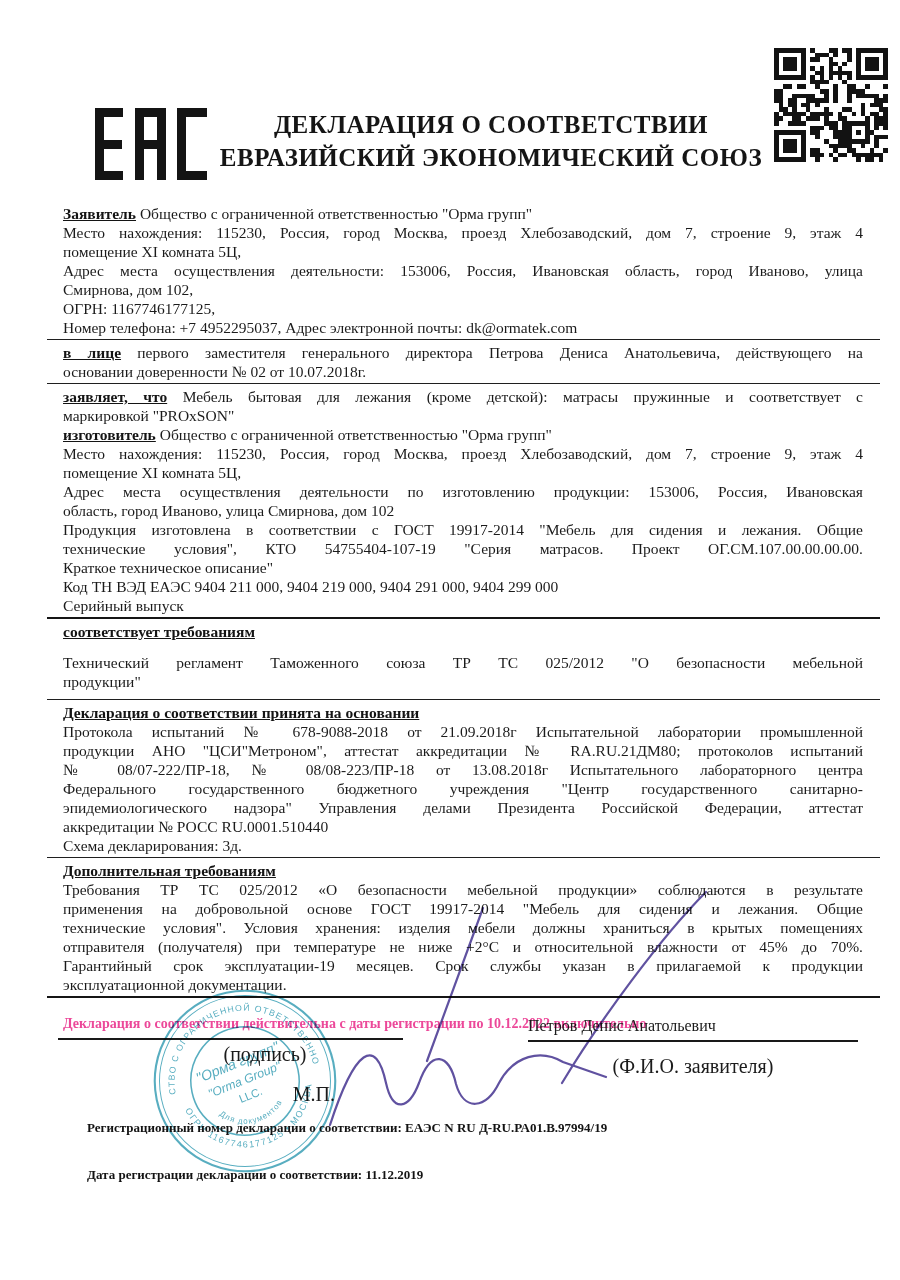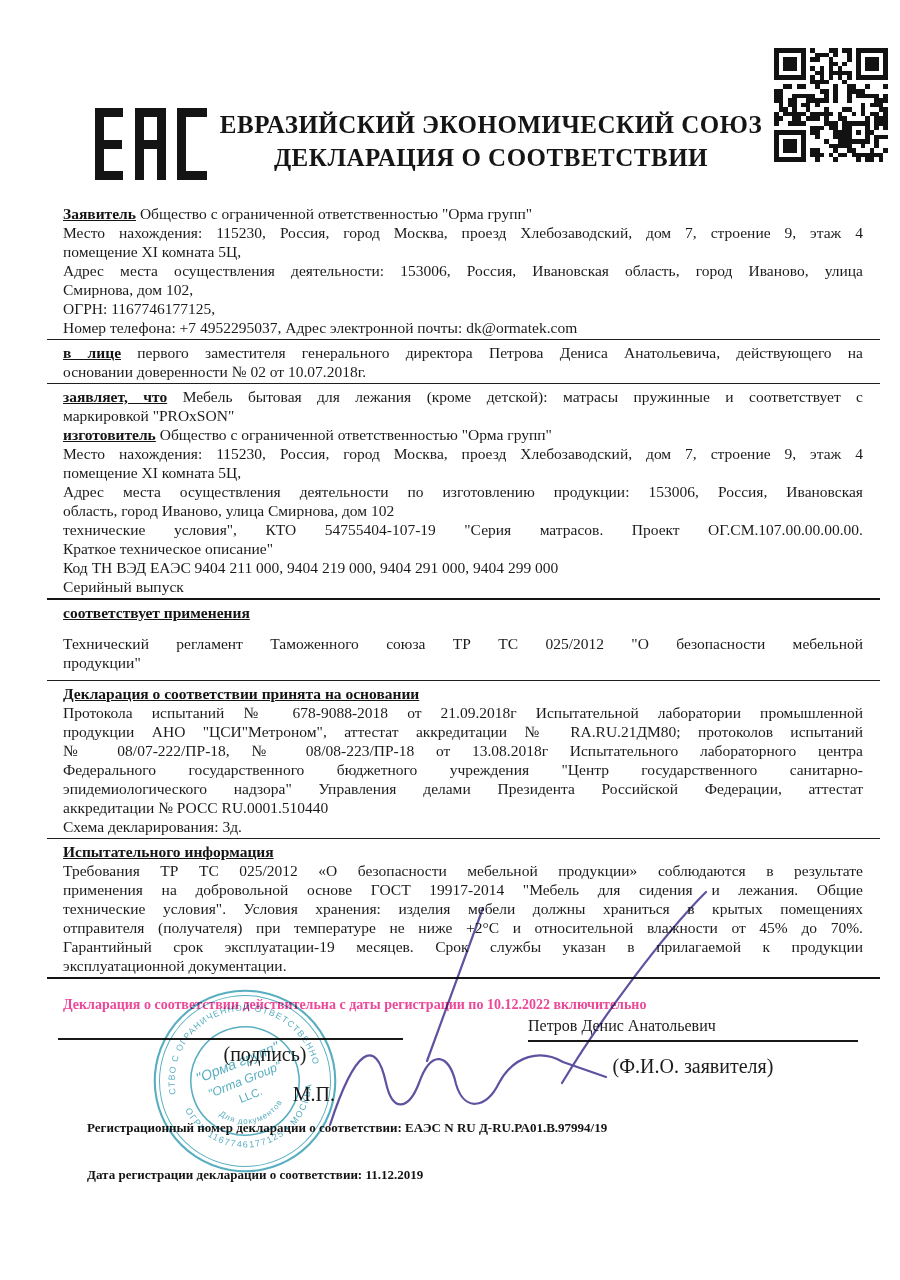--- a/index.html
+++ b/index.html
@@ -58,22 +58,22 @@
         <rect x="42" y="0" width="33" height="9.5"></rect>
       <rect x="65.5" y="0" width="9.5" height="76"></rect>
         <rect x="42" y="33.5" width="33" height="9.5"></rect>
       <rect x="86" y="0" width="9.5" height="76"></rect>
         <rect x="86" y="0" width="32" height="9.5"></rect>
       <rect x="86" y="66.5" width="32" height="9.5"></rect>
     </g>
   </svg>
 
   <div class="hdr-title">
+    <div>ДЕКЛАРАЦИЯ О СООТВЕТСТВИИ</div>
     <div>ЕВРАЗИЙСКИЙ ЭКОНОМИЧЕСКИЙ СОЮЗ</div>
-    <div>ДЕКЛАРАЦИЯ О СООТВЕТСТВИИ</div>
   </div>
 
   <svg class="qr" viewBox="0 0 25 25" shape-rendering="crispEdges">
     <rect x="0" y="0" width="25" height="25" fill="#ffffff"></rect>
     <g id="qrcells" fill="#121212">
         <rect x="0" y="0" width="1" height="1"></rect>
         <rect x="1" y="0" width="1" height="1"></rect>
         <rect x="2" y="0" width="1" height="1"></rect>
         <rect x="3" y="0" width="1" height="1"></rect>
         <rect x="4" y="0" width="1" height="1"></rect>
@@ -416,47 +416,48 @@
 
     <div class="rule"></div>
 
     <div class="line jline"><b>заявляет, что</b> <span>Мебель бытовая для лежания (кроме детской): матрасы пружинные и соответствует с</span></div>
     <div class="line">маркировкой "PROxSON"</div>
     <div class="line"><b>изготовитель</b> <span>Общество с ограниченной ответственностью "Орма групп"</span></div>
     <div class="line jline">Место нахождения: 115230, Россия, город Москва, проезд Хлебозаводский, дом 7, строение 9, этаж 4</div>
     <div class="line">помещение XI комната 5Ц,</div>
     <div class="line jline">Адрес места осуществления деятельности по изготовлению продукции: 153006, Россия, Ивановская</div>
     <div class="line">область, город Иваново, улица Смирнова, дом 102</div>
+    <div class="line jline">Продукция изготовлена в соответствии с ГОСТ 19917-2014 "Мебель для сидения и лежания. Общие</div>
     <div class="line jline">технические условия", КТО 54755404-107-19 "Серия матрасов. Проект ОГ.СМ.107.00.00.00.00.</div>
     <div class="line">Краткое техническое описание"</div>
     <div class="line">Код ТН ВЭД ЕАЭС 9404 211 000, 9404 219 000, 9404 291 000, 9404 299 000</div>
     <div class="line">Серийный выпуск</div>
 
     <div class="rule thick"></div>
 
-    <div class="line"><b>соответствует применения</b></div>
+    <div class="line"><b>соответствует требованиям</b></div>
     <div class="gap-m"></div>
     <div class="line jline">Технический регламент Таможенного союза ТР ТС 025/2012 "О безопасности мебельной</div>
     <div class="line">продукции"</div>
     <div class="gap-s"></div>
 
     <div class="rule"></div>
 
     <div class="line"><b>Декларация о соответствии принята на основании</b></div>
     <div class="line jline">Протокола испытаний № 678-9088-2018 от 21.09.2018г Испытательной лаборатории промышленной</div>
     <div class="line jline">продукции АНО "ЦСИ"Метроном", аттестат аккредитации № RA.RU.21ДМ80; протоколов испытаний</div>
     <div class="line jline">№ 08/07-222/ПР-18, № 08/08-223/ПР-18 от 13.08.2018г Испытательного лабораторного центра</div>
     <div class="line jline">Федерального государственного бюджетного учреждения "Центр государственного санитарно-</div>
     <div class="line jline">эпидемиологического надзора" Управления делами Президента Российской Федерации, аттестат</div>
     <div class="line">аккредитации № РОСС RU.0001.510440</div>
     <div class="line">Схема декларирования: 3д.</div>
 
     <div class="rule"></div>
 
-    <div class="line"><b>Испытательного информация</b></div>
+    <div class="line"><b>Дополнительная требованиям</b></div>
     <div class="line jline">Требования ТР ТС 025/2012 «О безопасности мебельной продукции» соблюдаются в результате</div>
     <div class="line jline">применения на добровольной основе ГОСТ 19917-2014 "Мебель для сидения и лежания. Общие</div>
     <div class="line jline">технические условия". Условия хранения: изделия мебели должны храниться в крытых помещениях</div>
     <div class="line jline">отправителя (получателя) при температуре не ниже +2°С и относительной влажности от 45% до 70%.</div>
     <div class="line jline">Гарантийный срок эксплуатации-19 месяцев. Срок службы указан в прилагаемой к продукции</div>
     <div class="line">эксплуатационной документации.</div>
 
     <div class="rule thick"></div>
 
     <div class="validity">Декларация о соответствии действительна с даты регистрации по 10.12.2022 включительно</div>

